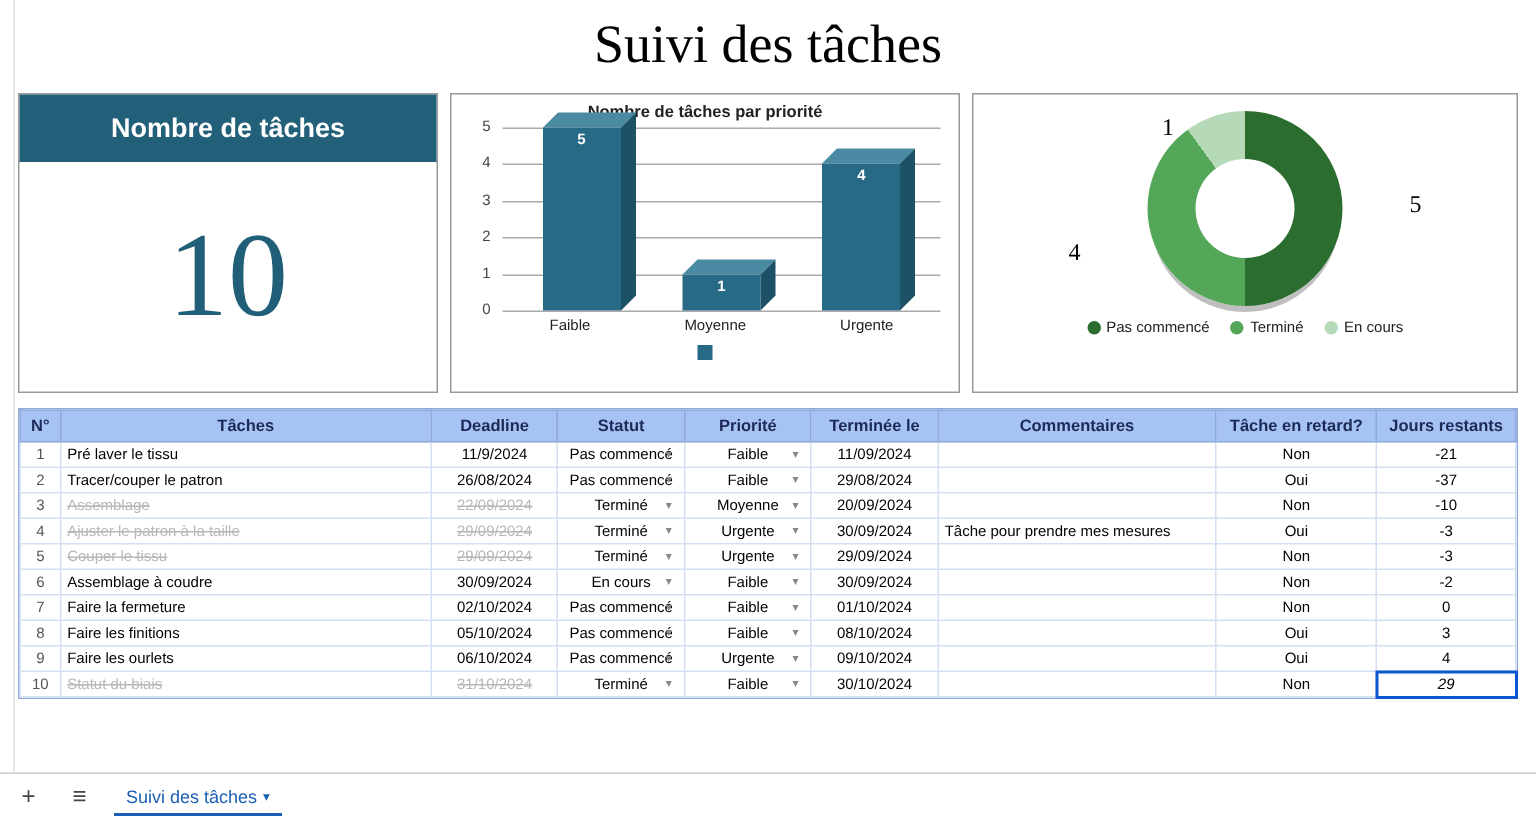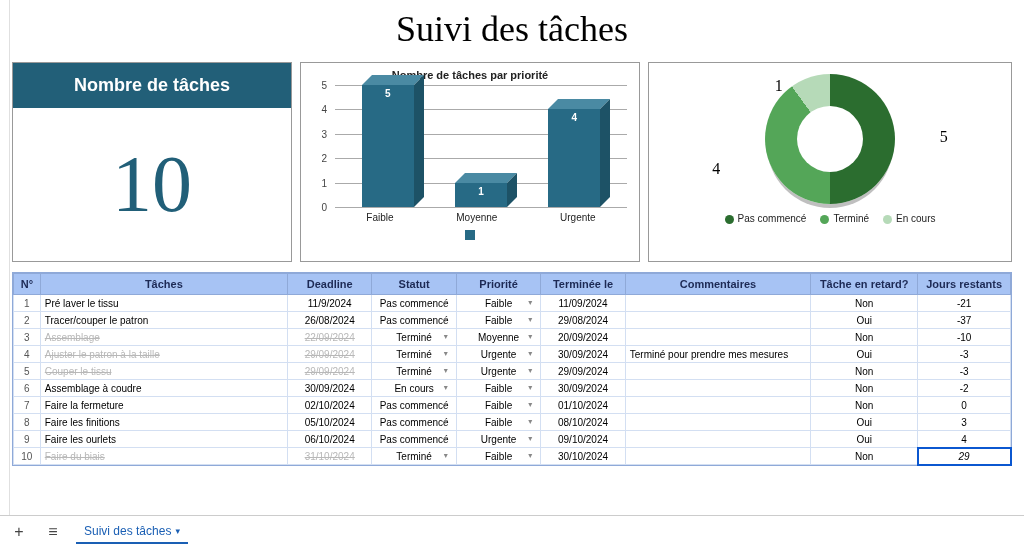--- a/index.html
+++ b/index.html
@@ -220,21 +220,21 @@
           <td class="col-n">4</td>
           <td class="strike">Ajuster le patron à la taille</td>
           <td class="center strike">29/09/2024</td>
           <td>
             <span class="dd">Terminé</span>
           </td>
           <td>
             <span class="dd">Urgente</span>
           </td>
           <td class="center">30/09/2024</td>
-          <td>Terminé pour prendre mes mesures</td>
+          <td>Tâche pour prendre mes mesures</td>
           <td class="center">Oui</td>
           <td class="center">-3</td>
         </tr>
         <tr>
           <td class="col-n">5</td>
           <td class="strike">Couper le tissu</td>
           <td class="center strike">29/09/2024</td>
           <td>
             <span class="dd">Terminé</span>
           </td>
@@ -301,21 +301,21 @@
           <td>
             <span class="dd">Urgente</span>
           </td>
           <td class="center">09/10/2024</td>
           <td></td>
           <td class="center">Oui</td>
           <td class="center">4</td>
         </tr>
         <tr>
           <td class="col-n">10</td>
-          <td class="strike">Faire du biais</td>
+          <td class="strike">Statut du biais</td>
           <td class="center strike">31/10/2024</td>
           <td>
             <span class="dd">Terminé</span>
           </td>
           <td>
             <span class="dd">Faible</span>
           </td>
           <td class="center">30/10/2024</td>
           <td></td>
           <td class="center">Non</td>

